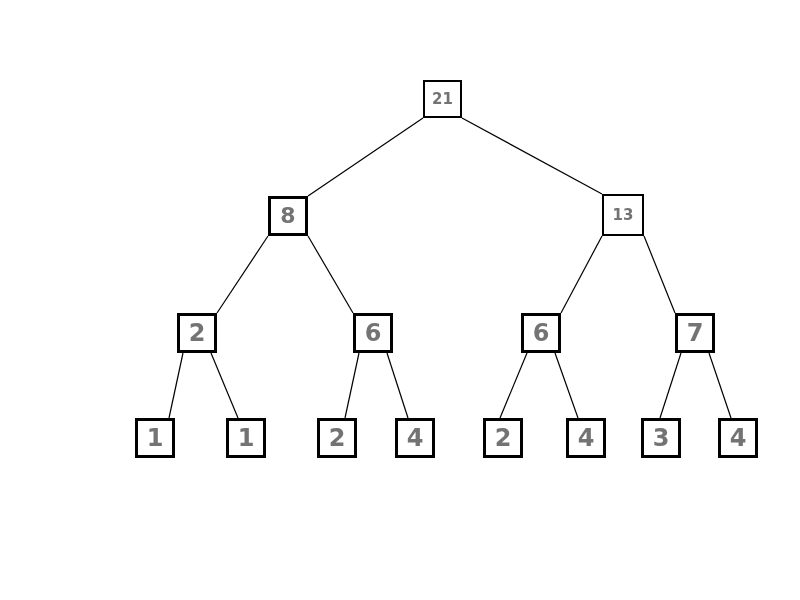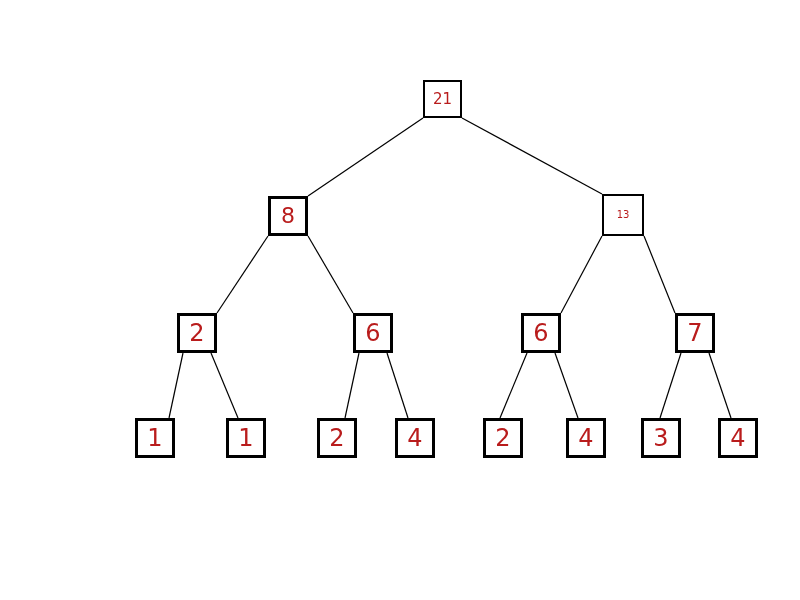--- a/index.html
+++ b/index.html
@@ -36,28 +36,28 @@
     box-sizing: border-box;
     background: #ffffff;
     border: 2px solid #000000;
     display: flex;
     align-items: center;
     justify-content: center;
     line-height: 1;
   }
   .node-label {
     font-family: "DejaVu Sans", sans-serif;
-    font-weight: normal;
-    color: #b91c1c;
+    font-weight: bold;
+    color: #737373;
     letter-spacing: 0px;
     user-select: none;
   }
   .depth-0 .node-label { font-size: 15px; }
   .depth-1 .node-label { font-size: 22px; }
-  .depth-1.narrow .node-label { font-size: 10px; }
+  .depth-1.narrow .node-label { font-size: 15px; }
   .depth-2 .node-label { font-size: 24px; }
   .depth-3 .node-label { font-size: 24px; }
 </style>
 </head>
 <body>
 
 <div id="canvas">
 
   <svg id="edge-layer" width="800" height="600" viewBox="0 0 800 600" xmlns="http://www.w3.org/2000/svg">
       <line x1="423" y1="118" x2="308" y2="196" stroke="#000000" stroke-width="1.2"></line>

